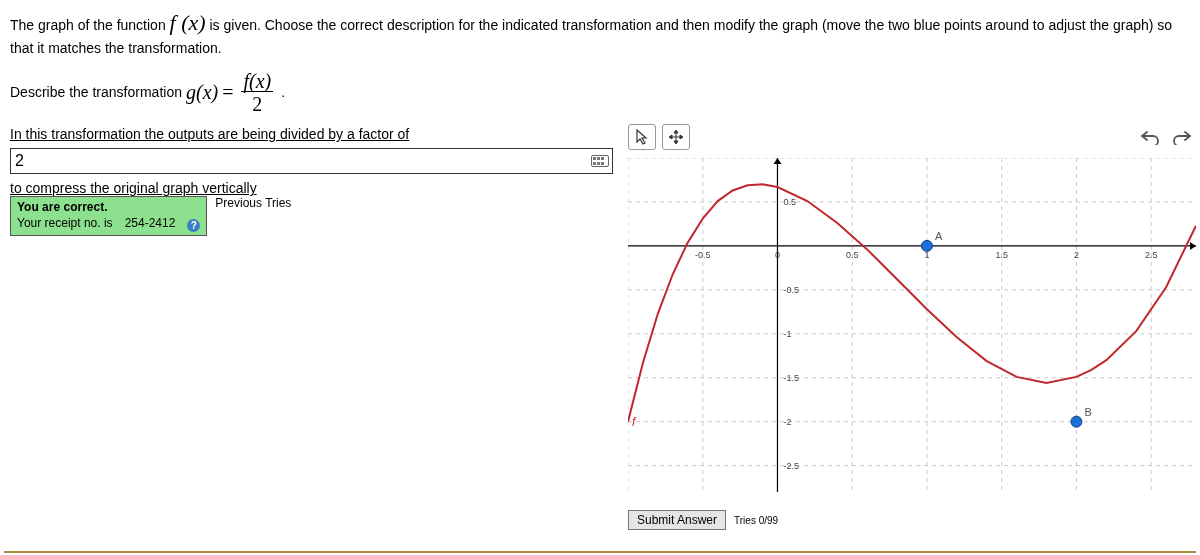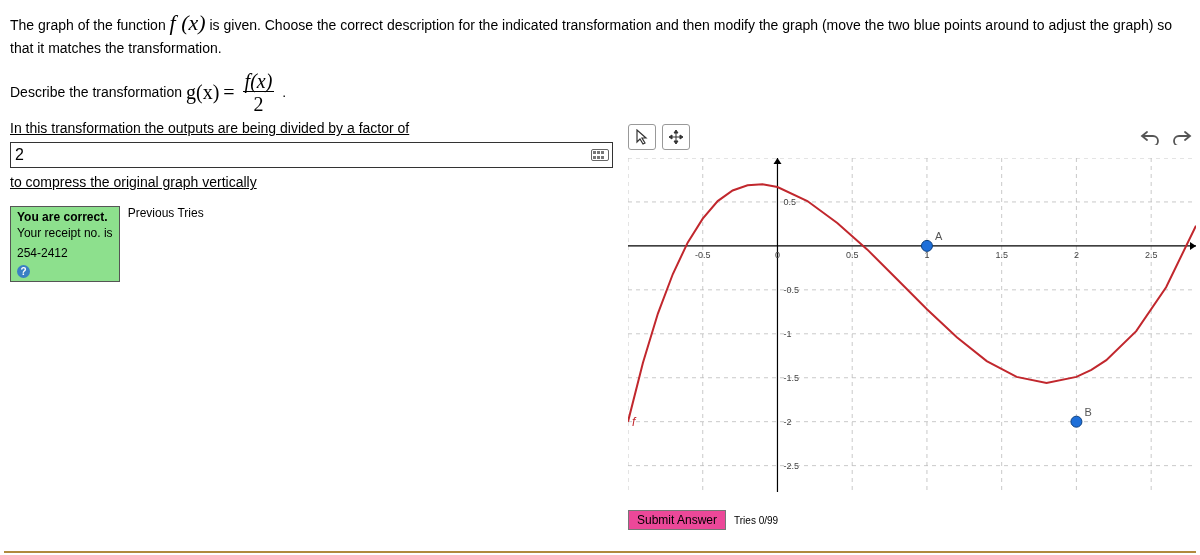--- a/index.html
+++ b/index.html
@@ -14,24 +14,25 @@
     overflow: hidden;
   }
   .content { padding: 8px 10px; }
   .math-fx {
     font-family: 'Times New Roman', serif;
     font-style: italic;
     font-size: 22px;
   }
   .math-gx {
     font-family: 'Times New Roman', serif;
+    font-style: italic;
     font-size: 20px;
   }
   .instructions { line-height: 1.4; margin-bottom: 14px; }
-  .transform-row { display: flex; align-items: center; gap: 4px; margin-bottom: 8px; height: 40px; }
+  .transform-row { display: flex; align-items: center; gap: 4px; margin-bottom: 14px; height: 40px; }
   .frac {
     display: inline-block;
     text-align: center;
     vertical-align: middle;
     font-family: 'Times New Roman', serif;
     font-style: italic;
     font-size: 20px;
     line-height: 1;
     margin: 0 4px;
   }
@@ -50,30 +51,30 @@
   .kb-icon {
     position: absolute;
     right: 4px; top: 50%; transform: translateY(-50%);
     width: 18px; height: 12px;
     border: 1px solid #666; border-radius: 2px;
     display: flex; flex-wrap: wrap; gap: 1px; padding: 1px;
     cursor: pointer;
   }
   .kb-icon span { display:block; width:3px; height:3px; background:#777; }
   .below-input { margin-top: 6px; text-decoration: underline; }
-  .feedback-row { margin-top: 16px; display: flex; align-items: flex-start; gap: 8px; }
+  .feedback-row { margin-top: 0; display: flex; align-items: flex-start; gap: 8px; }
   .feedback-box {
     background: #8de08d;
     border: 1px solid #555;
     padding: 3px 6px;
     font-size: 12px;
     line-height: 1.3;
     display: inline-block;
   }
-  .feedback-box .l2 { display:flex; align-items:flex-start; gap:4px;flex-direction:column; }
+  .feedback-box .l2 { display:flex; align-items:flex-end; gap:12px; }
   .help-icon {
     display:inline-block; width:13px; height:13px; border-radius:50%;
     background:#3a7fc4; color:#fff; font-size:10px; line-height:13px;
     text-align:center; font-weight:bold;
   }
   .prev-tries { font-size: 12px; cursor:pointer; }
 
   
   .graph-panel {
     position: absolute;
@@ -99,21 +100,21 @@
     position: absolute;
     left: 0; top: 36px;
     width: 568px; height: 334px;
     background:#fff;
   }
   .submit-row {
     position: absolute; left: 0; bottom: 0;
     display:flex; align-items:center; gap:8px;
   }
   .submit-btn {
-    border:1px solid #777; background:#ec4899;
+    border:1px solid #777; background:#e5e5e5;
     font-size:12px; padding:2px 8px; cursor:pointer;
   }
   .tries { font-size: 10px; }
   .bottom-rule {
     position:absolute; left:4px; right:4px; bottom:2px;
     border-top:2px solid #b08a3e;
   }
 </style>
 </head>
 <body>

